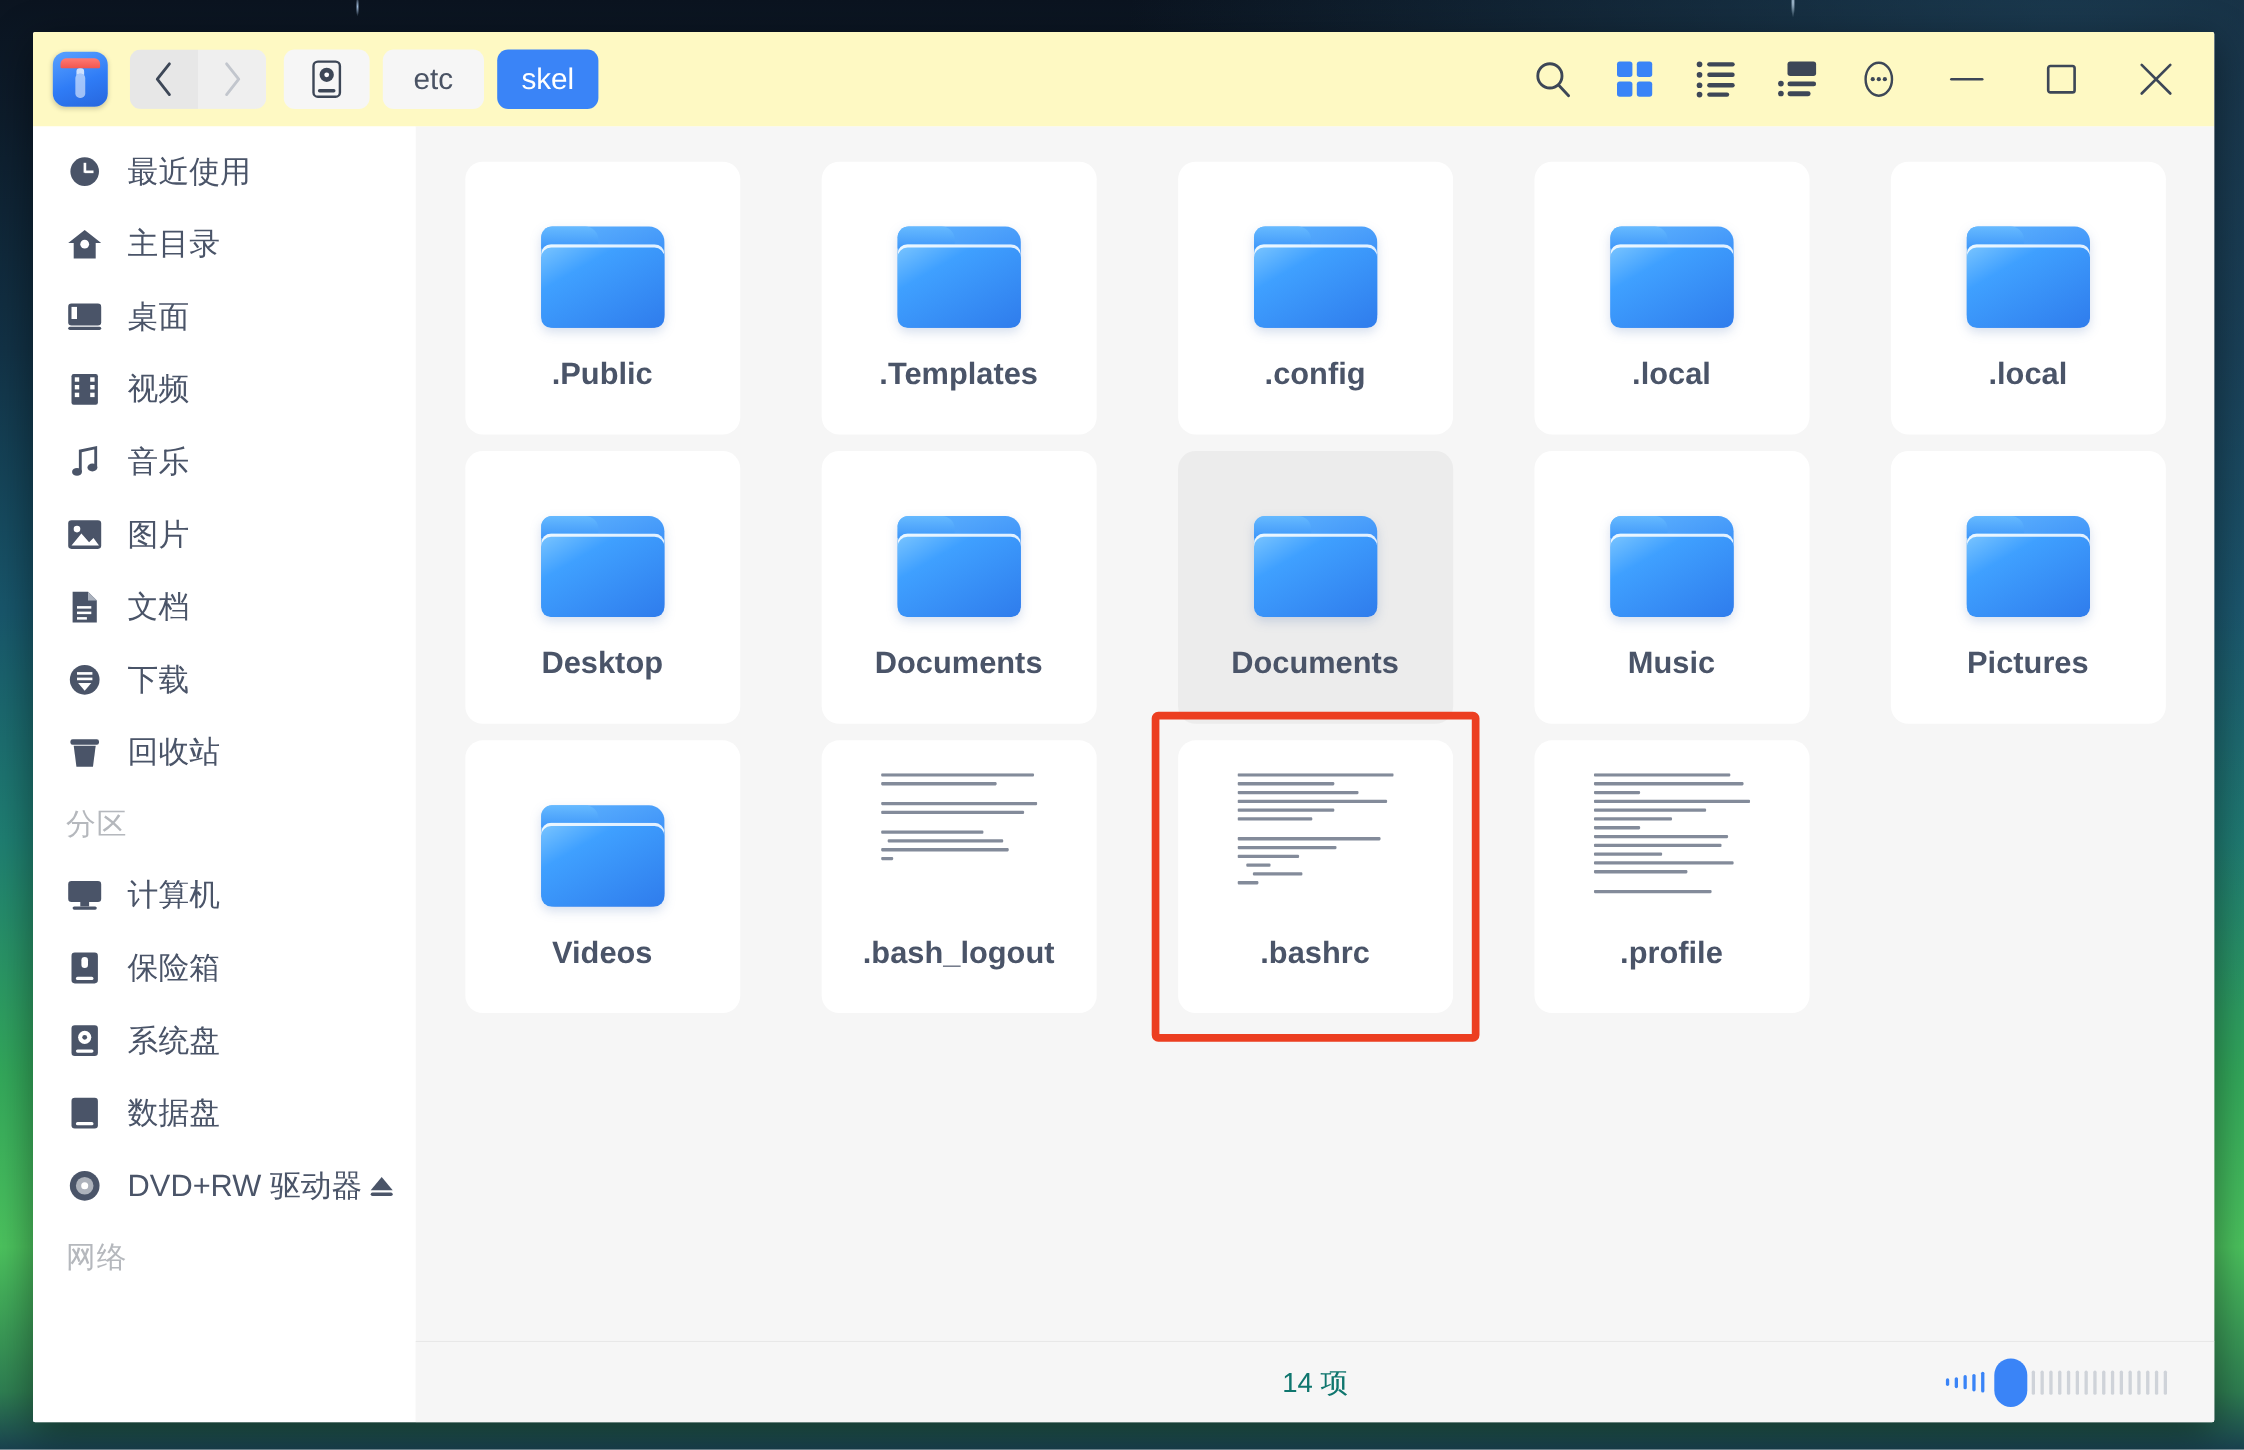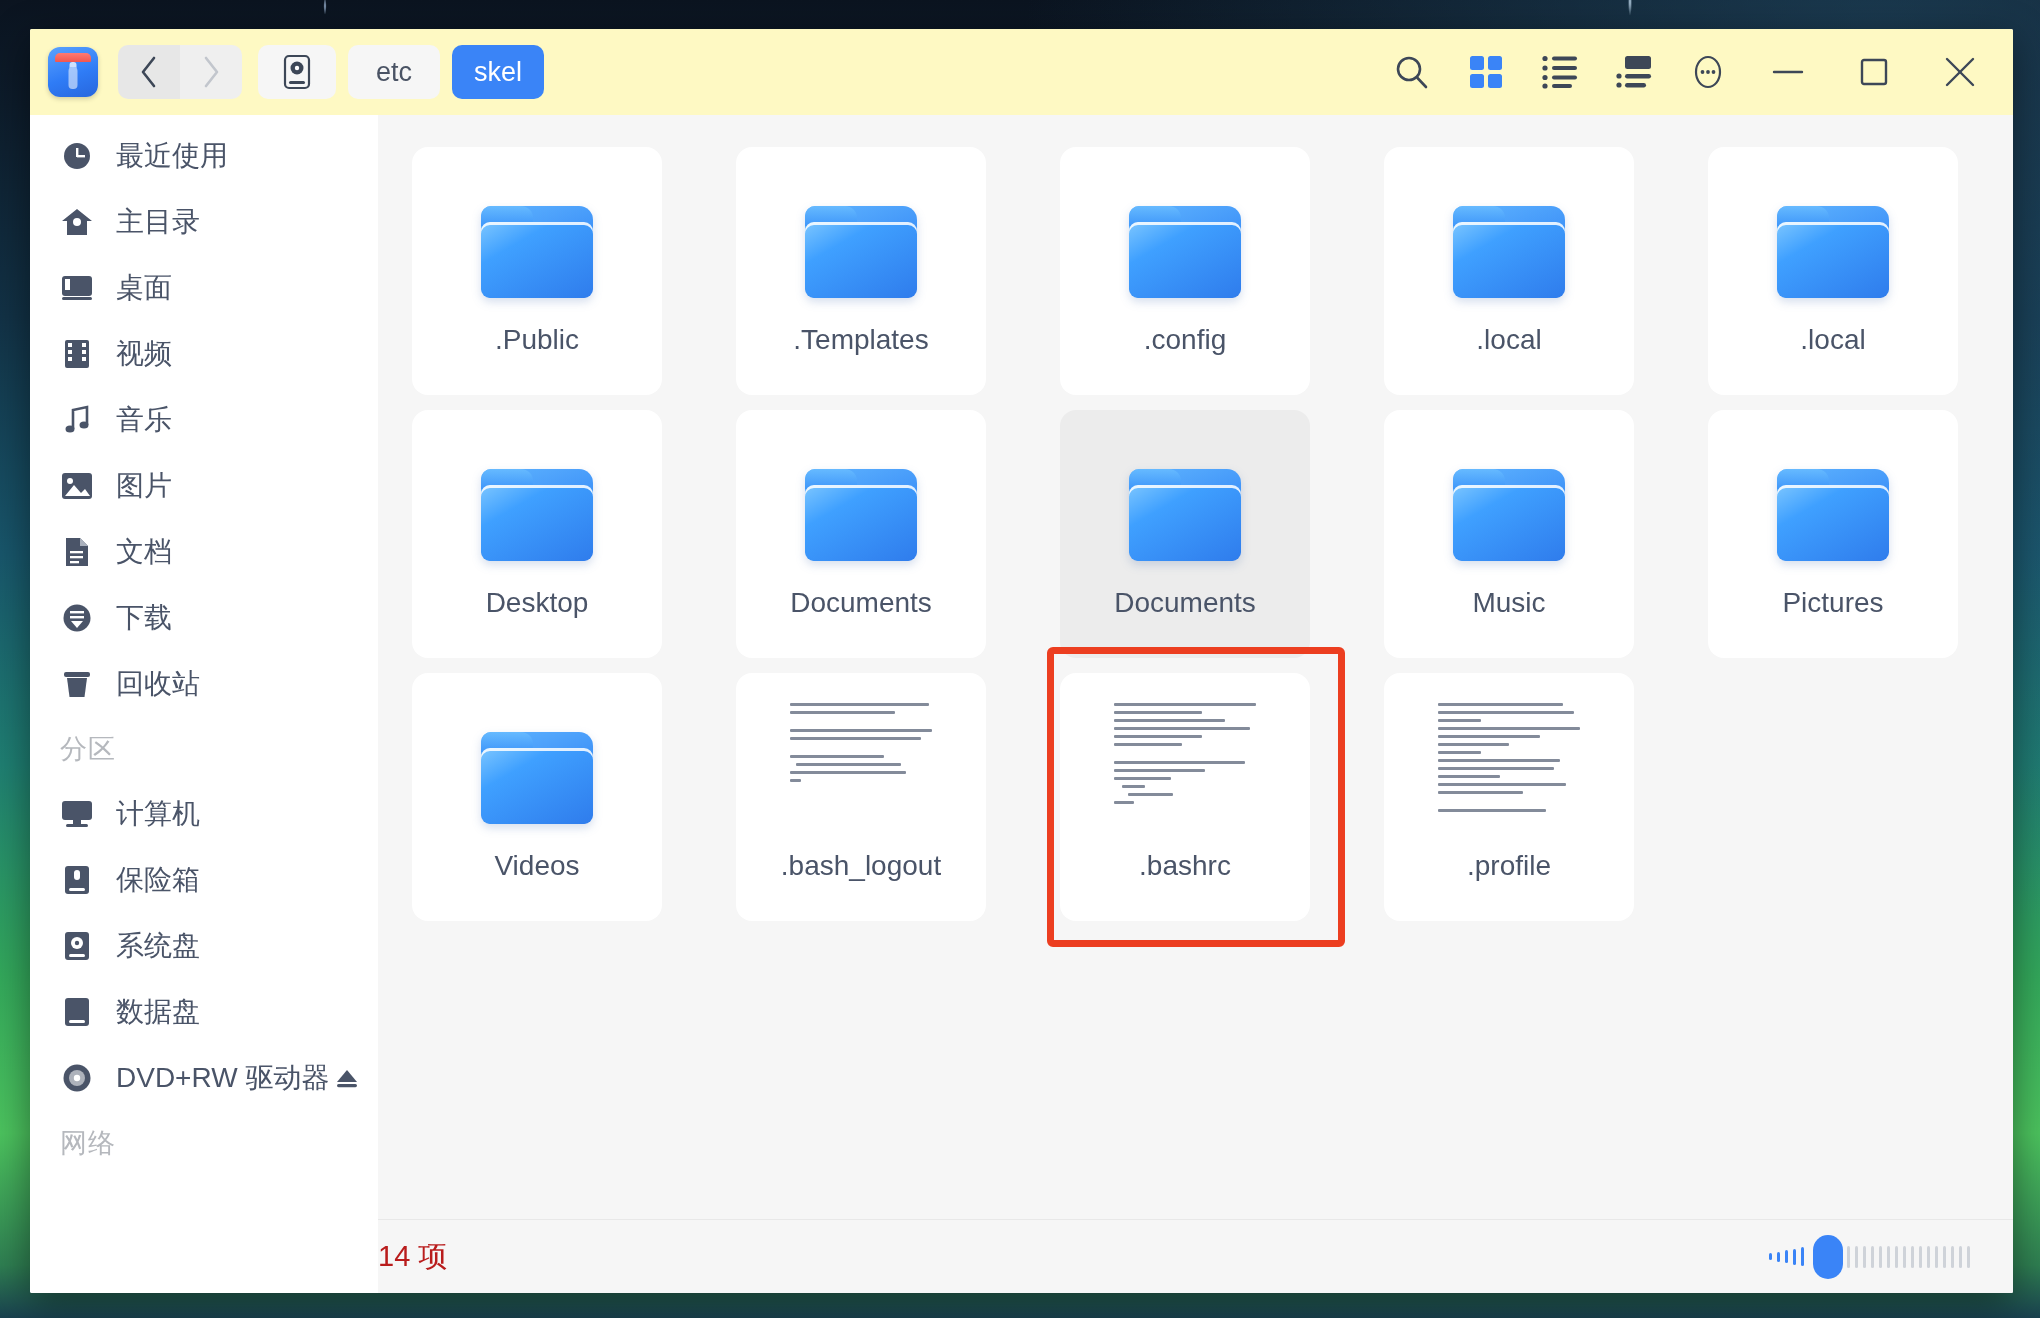--- a/index.html
+++ b/index.html
@@ -202,20 +202,22 @@
     grid-auto-rows: 263px;
     column-gap: 53px;
     row-gap: 0;
     align-content: start;
     overflow: hidden;
   }
   .cell {
     position: relative;
     display: flex;
     align-items: center;
+    justify-content: center;
+    font-weight: bold;
   }
   .tile {
     width: 250px;
     height: 248px;
     border-radius: 16px;
     background: #ffffff;
     display: flex;
     flex-direction: column;
     align-items: center;
     justify-content: center;
@@ -298,23 +300,23 @@
     flex: 0 0 74px;
     background: #f6f6f6;
     border-top: 1px solid #e8e8e8;
     display: flex;
     align-items: center;
     position: relative;
   }
   #status-count {
     position: absolute;
     left: 0; right: 0;
-    text-align: left;
-    font-size: 29px;
-    color: #b91c1c;
+    text-align: center;
+    font-size: 25px;
+    color: #0f766e;
   }
   #zoom-slider {
     position: absolute;
     right: 38px;
     display: flex;
     align-items: center;
     height: 40px;
   }
   .tick {
     width: 3px;

